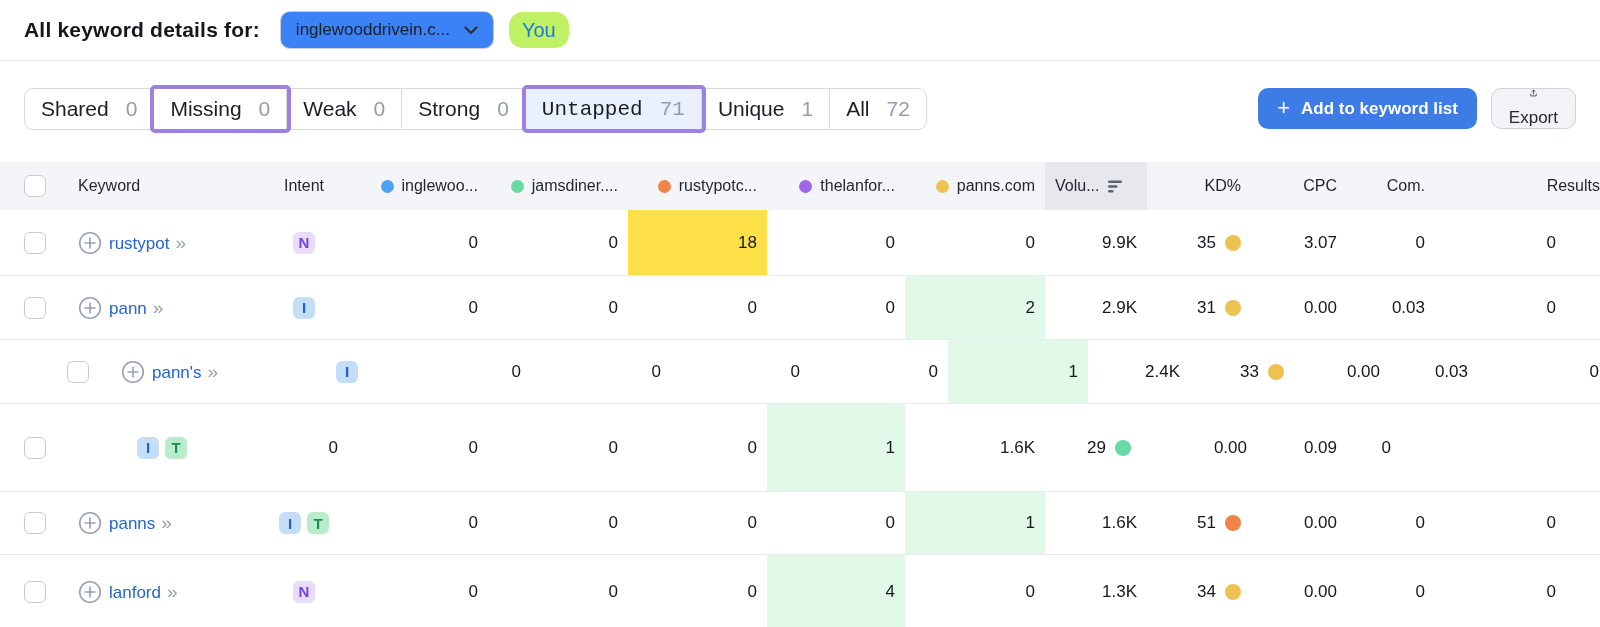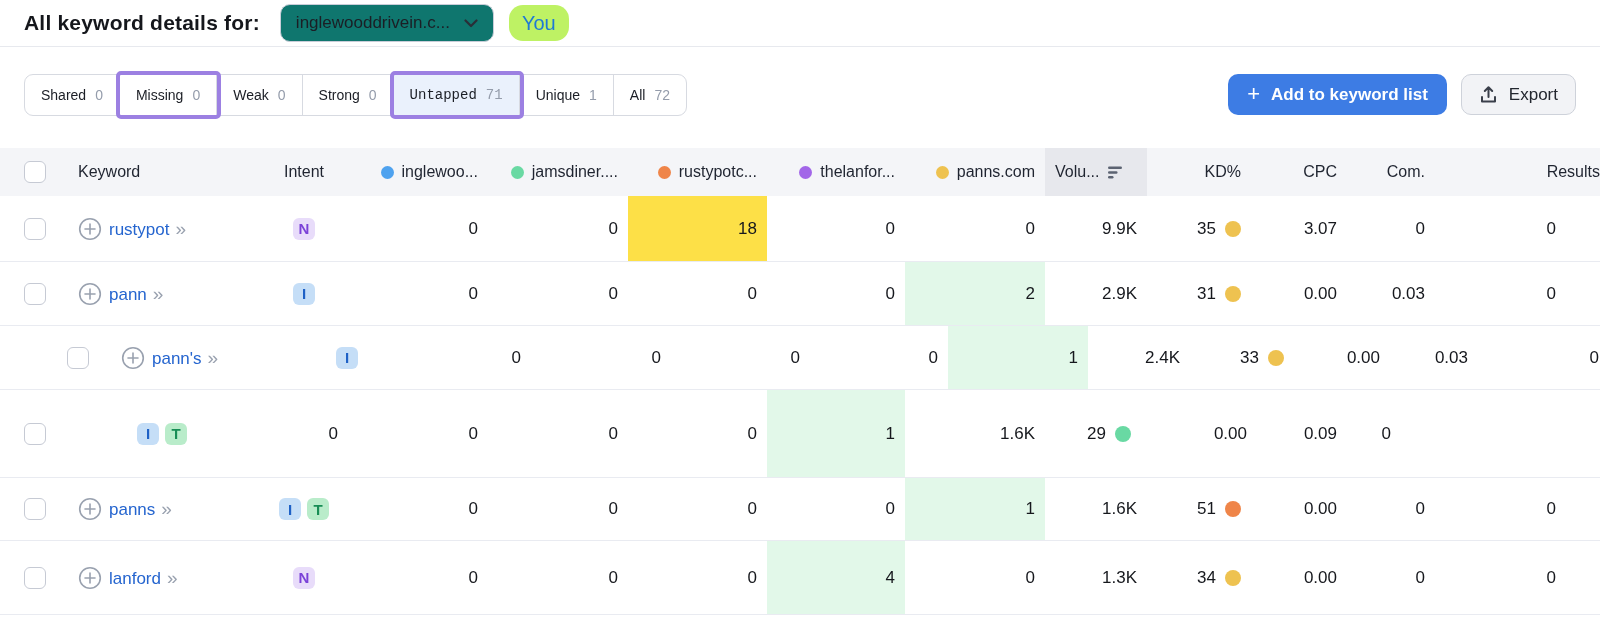--- a/index.html
+++ b/index.html
@@ -3,49 +3,49 @@
 <meta charset="utf-8">
 <style>
   * { margin:0; padding:0; box-sizing:border-box; }
   html,body { background:#fff; }
   .page {
     width:1600px; height:627px; background:#fff; overflow:hidden;
     font-family:"Liberation Sans", sans-serif; color:#16181d; position:relative;
   }
 
   
-  .topbar { display:flex; align-items:center; height:47px; padding:0 24px; border-bottom:1px solid #e7e9ee; }
+  .topbar { display:flex; align-items:center; height:61px; padding:0 24px; border-bottom:1px solid #e7e9ee; }
   .title { font-size:21px; font-weight:bold; color:#15171c; letter-spacing:.2px; }
   .domain-select {
     margin-left:20px; display:flex; align-items:center; gap:14px;
     border:1px solid #c9cdd8; border-radius:10px; padding:8px 15px;
-    font-size:17px; color:#1b1e25; cursor:pointer; background:#0f766e;
+    font-size:17px; color:#1b1e25; cursor:pointer; background:#3b82f6;
   }
   .you-badge {
     margin-left:15px; background:#bef264; color:#1d79d6; border-radius:14px;
     padding:6px 13px; font-size:20px; line-height:1.2;
   }
 
   
   .toolbar { display:flex; align-items:flex-start; justify-content:space-between; padding:27px 24px 0 24px; }
   .tabs { display:flex; border:1px solid #d7dae1; border-radius:9px; background:#fff; }
   .tab {
-    display:flex; align-items:center; gap:9px; padding:0 16px; height:40px;
-    font-size:14px; color:#1b1e25; cursor:pointer; position:relative; border-right:1px solid #d7dae1;
+    display:flex; align-items:center; gap:17px; padding:0 16px; height:40px;
+    font-size:21px; color:#1b1e25; cursor:pointer; position:relative; border-right:1px solid #d7dae1;
   }
   .tab:last-child { border-right:none; border-radius:0 9px 9px 0; }
   .tab:first-child { border-radius:9px 0 0 9px; }
   .tab .tcount { color:#949cab; }
   .tab.framed { outline:4px solid #9c80e2; outline-offset:0px; z-index:2; border-radius:1px; }
   .tab.selected { background:#eaf1fc;font-family:Liberation Mono, monospace; }
   .buttons { display:flex; align-items:center; gap:14px; }
   .btn { display:flex; align-items:center; gap:11px; height:41px; border-radius:10px; font-size:17px; cursor:pointer; border:none; font-family:inherit; }
   .btn-add { background:#3d7ce4; color:#fff; font-weight:bold; padding:0 19px; }
   .btn-add .plus { font-size:22px; font-weight:normal; line-height:1; margin-top:-2px; }
-  .btn-export { background:#f2f3f6; color:#23272f; border:1px solid #ced2da; padding:0 17px; }
+  .btn-export { background:#f2f3f6; color:#23272f; border:1px solid #ced2da; padding:0 17px;flex-direction:column; }
 
   
   .table { margin-top:32px; }
   .grid {
     display:grid;
     grid-template-columns:64px 196px 88px 140px 140px 139px 138px 140px 102px 110px 90px 88px 165px;
   }
   .thead { background:#f4f5f8; height:48px; font-size:16px; color:#1f2430; }
   .thead > div { display:flex; align-items:center; height:100%; }
   .hc-check { padding-left:24px; }

